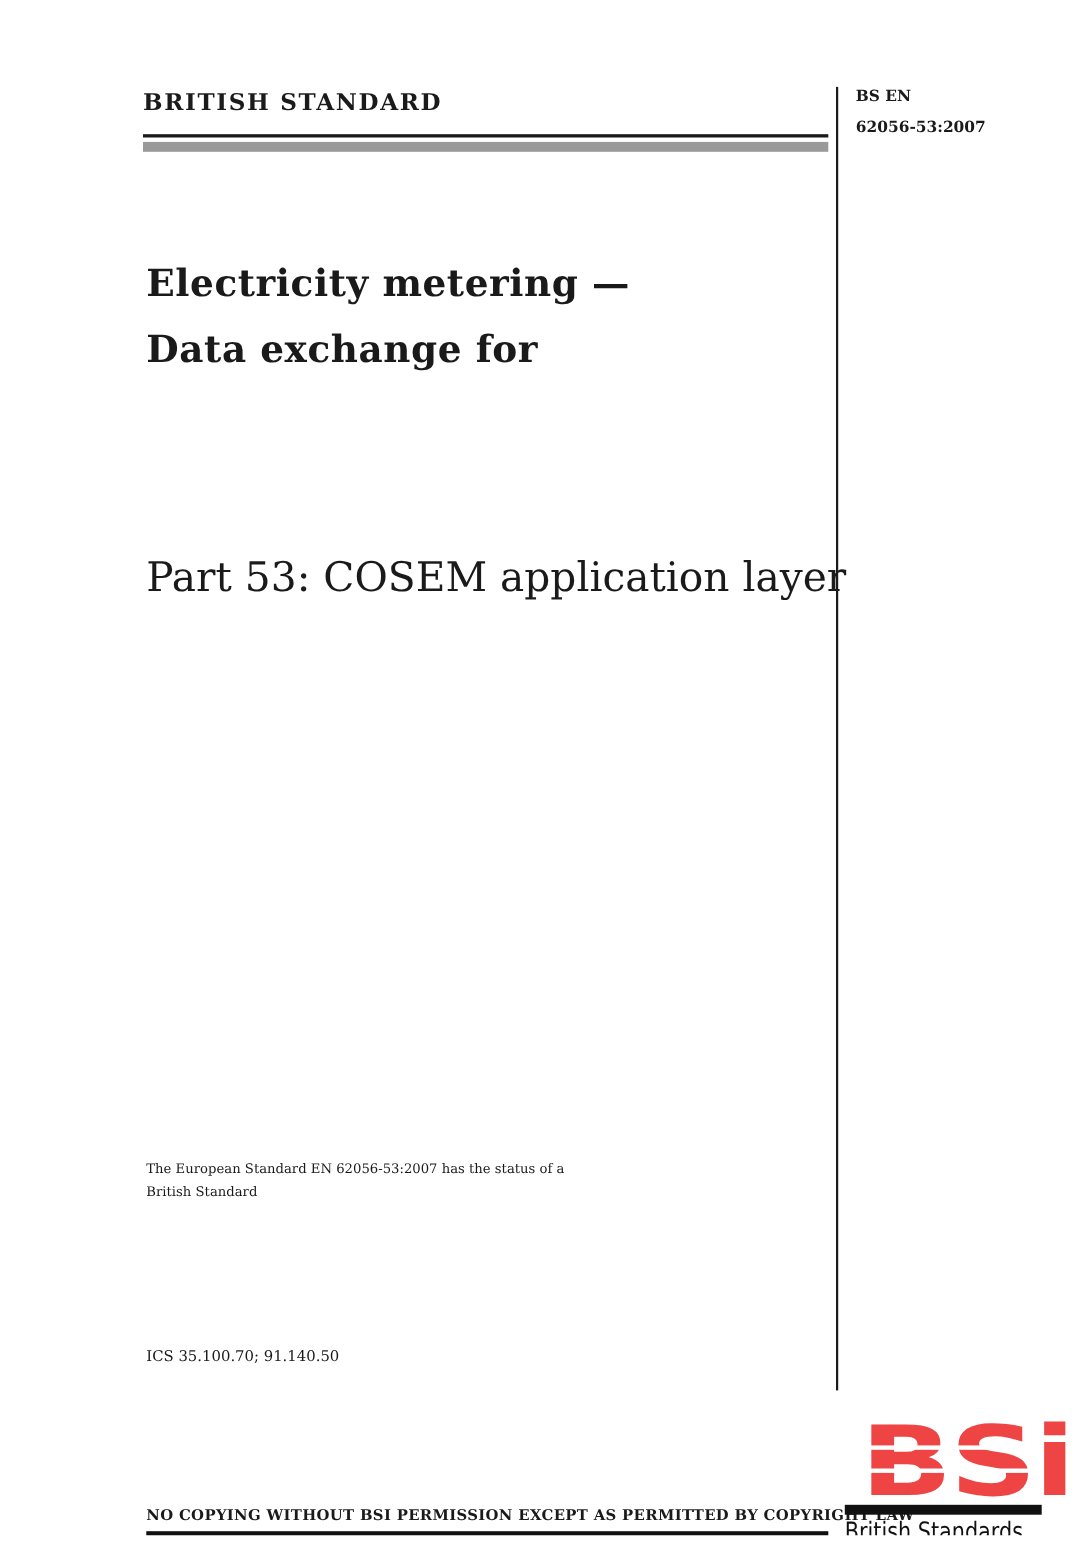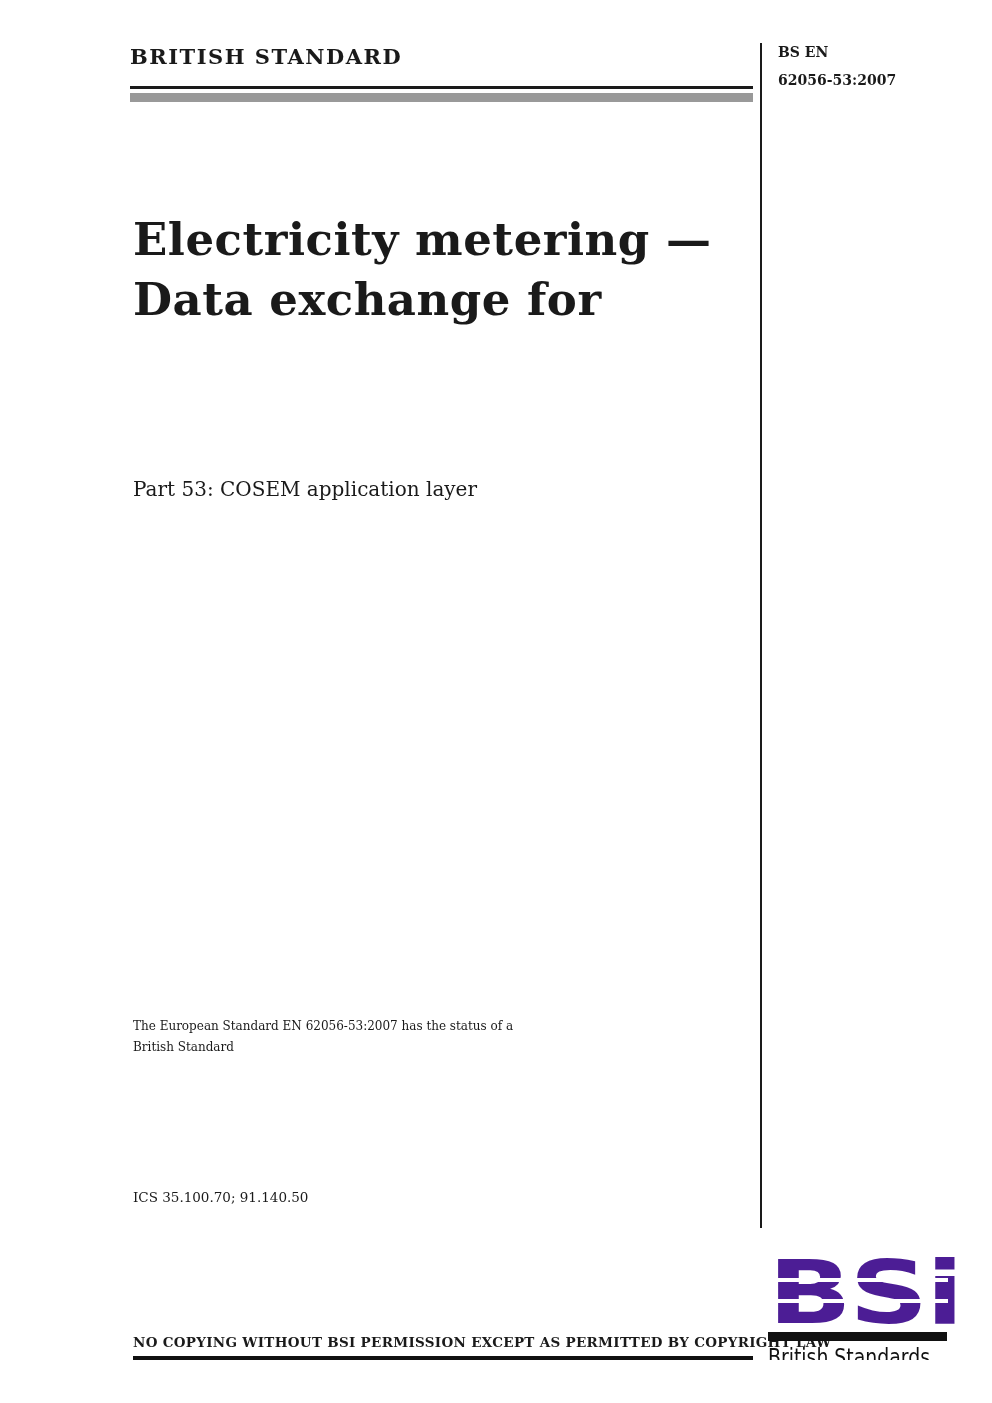--- a/index.html
+++ b/index.html
@@ -8,20 +8,21 @@
     background: #ffffff;
   }
   .page {
     position: relative;
     width: 992px;
     height: 1360px;
     background: #ffffff;
     font-family: "DejaVu Serif", serif;
     color: #1a1a1a;
     overflow: hidden;
+    margin-top: 36px;
   }
   .abs { position: absolute; }
 
   .masthead {
     left: 130px;
     top: 44px;
     font-size: 21px;
     font-weight: bold;
     letter-spacing: 1.5px;
     line-height: 26px;
@@ -50,31 +51,31 @@
   .doc-ref {
     left: 778px;
     top: 38px;
     font-size: 14px;
     font-weight: bold;
     line-height: 28px;
     white-space: nowrap;
   }
   .title-block {
     left: 133px;
-    top: 210px;
-    font-size: 45px;
+    top: 192px;
+    font-size: 34px;
     font-weight: bold;
     line-height: 60px;
     letter-spacing: 0.5px;
     white-space: nowrap;
   }
   .part-line {
     left: 133px;
     top: 471px;
-    font-size: 20px;
+    font-size: 37px;
     font-weight: 500;
     line-height: 36px;
     white-space: nowrap;
   }
   .status-block {
     left: 133px;
     top: 1016px;
     font-size: 12px;
     line-height: 21px;
     white-space: nowrap;
@@ -112,21 +113,22 @@
     top: 1262px;
     width: 182px;
   }
   .bsi-letters {
     position: relative;
     height: 68px;
     font-family: "DejaVu Sans", sans-serif;
     font-weight: bold;
     font-size: 88px;
     line-height: 62px;
-    color: #4c1d95;
+    color: #ef4444;
+    text-align: center;
   }
   .bsi-letters .stretch {
     display: inline-block;
     transform: scaleX(1.25);
     transform-origin: 0 50%;
     letter-spacing: -2px;
   }
   .bsi-stripe {
     position: absolute;
     left: 0;

